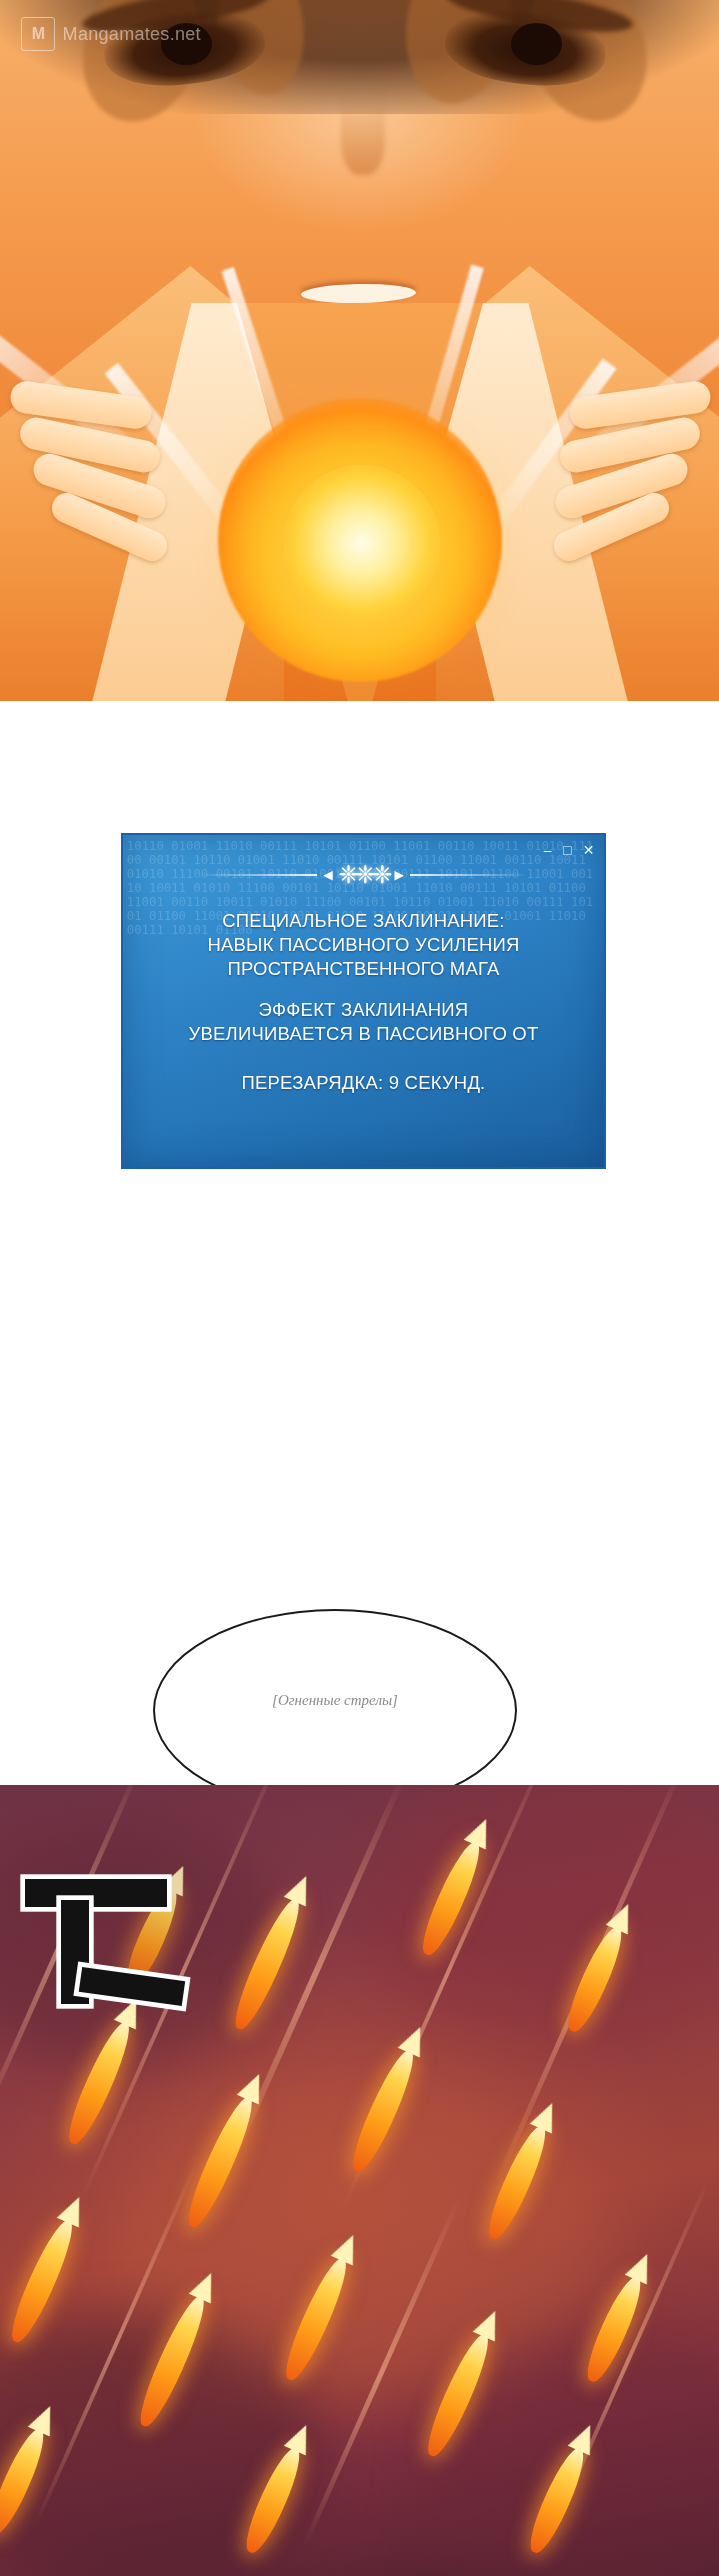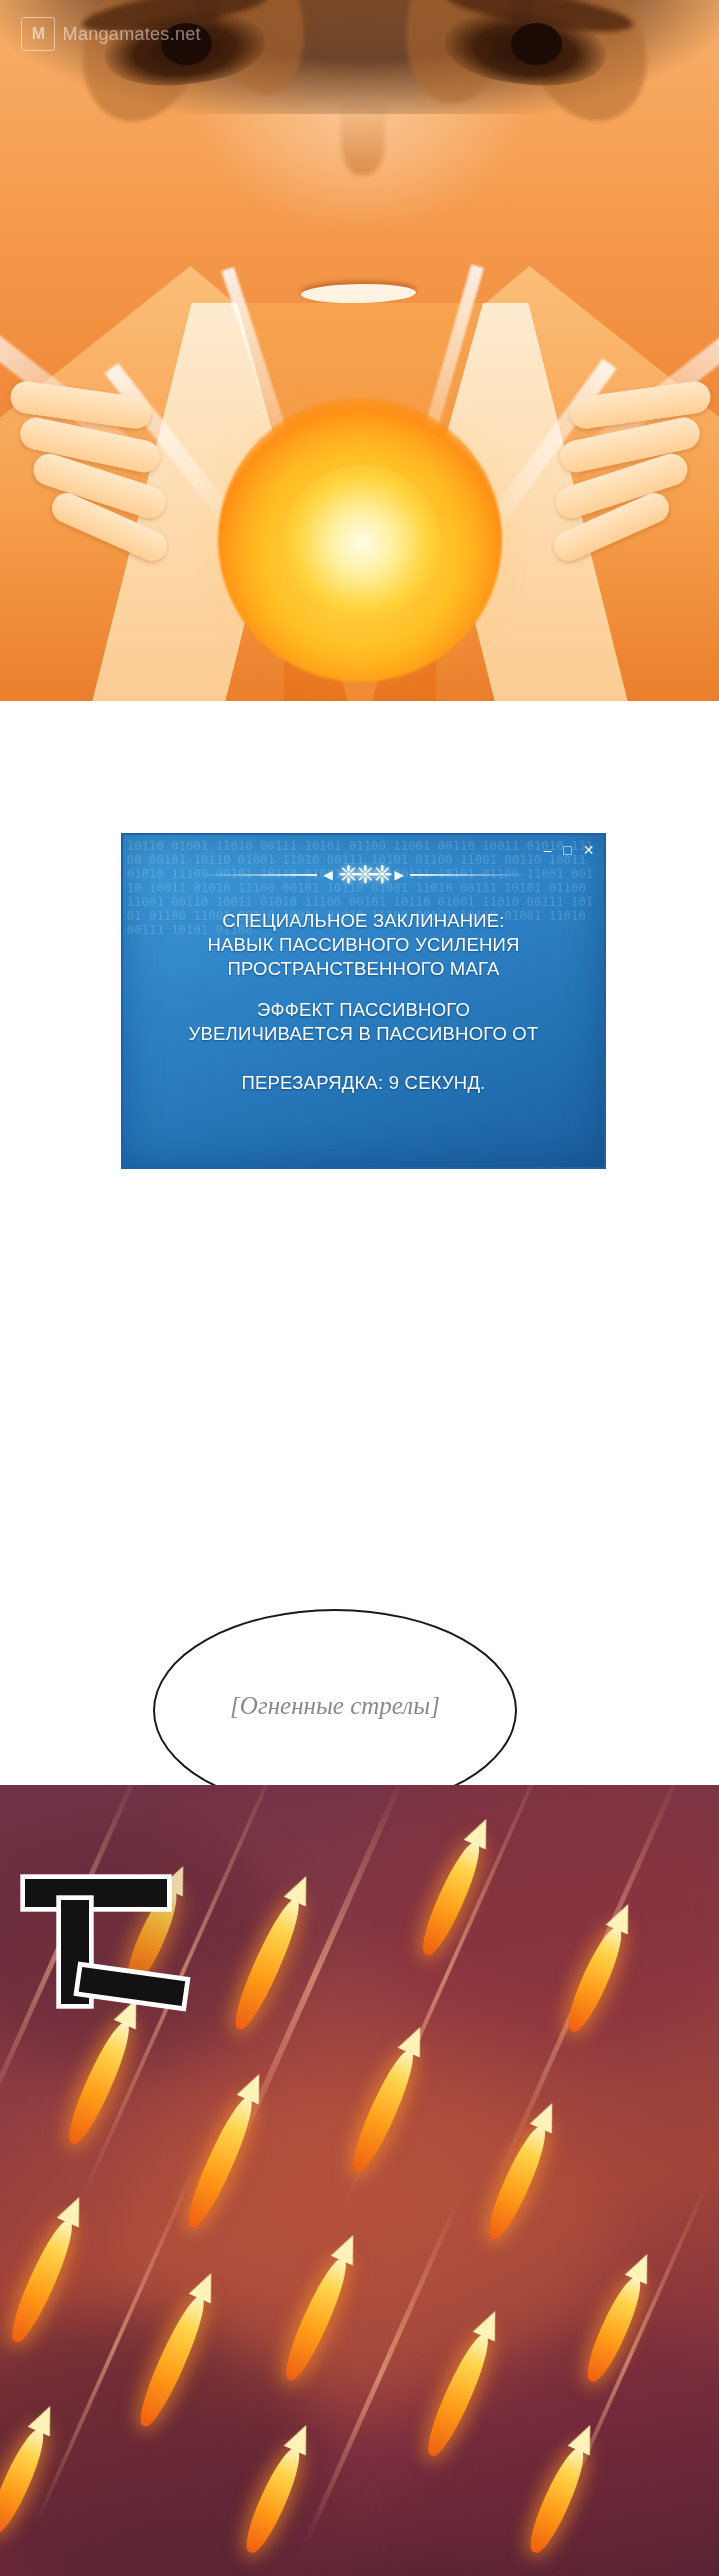--- a/index.html
+++ b/index.html
@@ -259,21 +259,21 @@
     background: #ffffff;
     border: 2.8px solid #1a1a1a;
     border-radius: 50%;
   }
   .bubble-text {
     position: absolute;
     left: 0; right: 0; top: 81px;
     text-align: center;
     font-family: "Liberation Serif", serif;
     font-style: italic;
-    font-size: 25px;
+    font-size: 15px;
     color: #8a8a8a;
   }
 
   
   .panel-arrows {
     position: absolute;
     left: 0; top: 1785px;
     width: 720px; height: 791px;
     overflow: hidden;
     background:
@@ -405,21 +405,21 @@
       <span class="orn-line r"></span>
     </div>
 
     <div class="sys-text">
       <div class="block">
         <div>СПЕЦИАЛЬНОЕ ЗАКЛИНАНИЕ:</div>
         <div>НАВЫК ПАССИВНОГО УСИЛЕНИЯ</div>
         <div>ПРОСТРАНСТВЕННОГО МАГА</div>
       </div>
       <div class="block">
-        <div>ЭФФЕКТ ПАССИВНОГО</div>
+        <div>ЭФФЕКТ ЗАКЛИНАНИЯ</div>
         <div>УВЕЛИЧИВАЕТСЯ В ПАССИВНОГО ОТ</div>
       </div>
       <div class="cooldown">ПЕРЕЗАРЯДКА: 9 СЕКУНД.</div>
     </div>
   </div>
 
   <div class="bubble">
     <div class="bubble-text">[Огненные стрелы]</div>
   </div>
 

